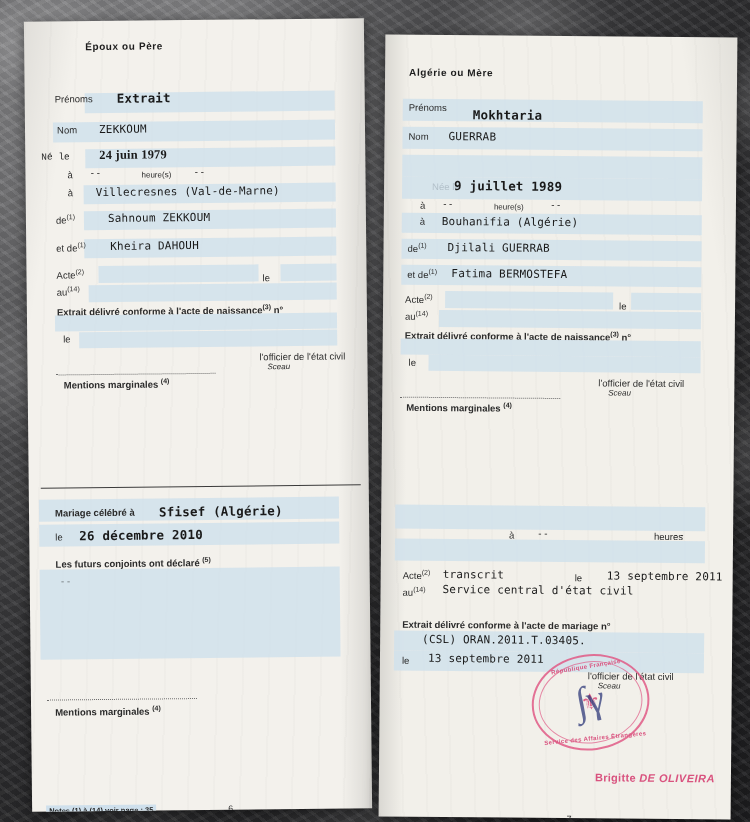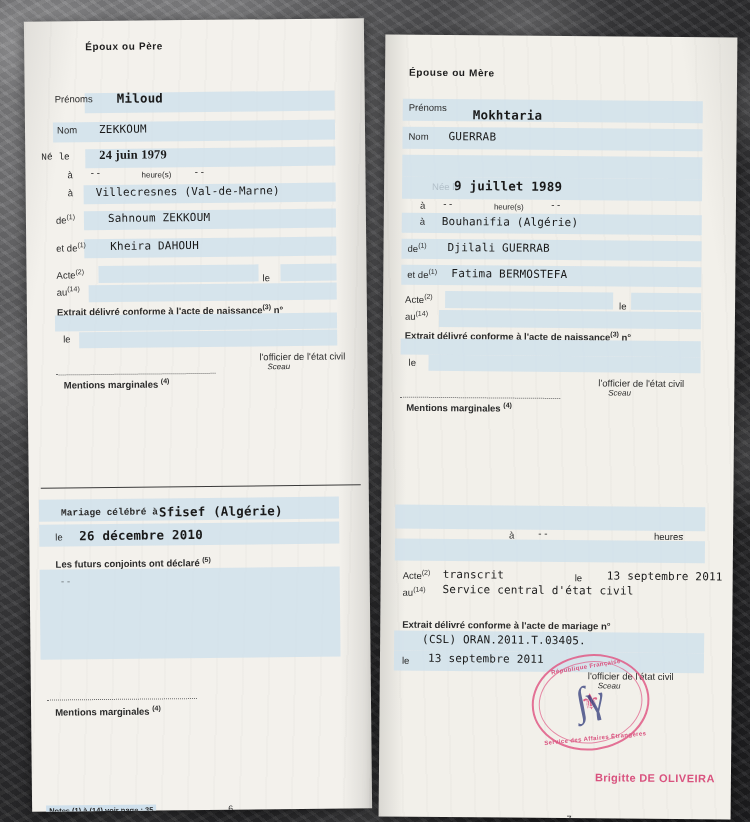--- a/index.html
+++ b/index.html
@@ -190,36 +190,36 @@
   }
   .signature {
     position: absolute;
     left: 216px;
     top: 735px;
     font-size: 11px;
     color: #d9537f;
     font-weight: bold;
     letter-spacing: 0.3px;
   }
-  .signature .last { letter-spacing: 0.5px; }
+  .signature .last { letter-spacing: 0.5px; font-style: italic; }
 </style>
 </head>
 <body>
 
 <div id="scene">
   <div class="foil"></div>
 
   <div class="page page-left">
     <div class="sheet-inner">
 
       <div class="hdr" style="left:26px; top:20px;padding-left:35px;">Époux ou Père</div>
 
       <div class="fill" style="left:60px; top:72px; width:250px; height:20px;"></div>
       <div class="lbl" style="left:30px; top:72px;">Prénoms</div>
-      <div class="typed big" style="left:92px; top:70px;">Miloud</div>
+      <div class="typed big" style="left:92px; top:70px;">Extrait</div>
 
       <div class="fill" style="left:28px; top:101px; width:282px; height:20px;"></div>
       <div class="lbl" style="left:32px; top:103px;">Nom</div>
       <div class="typed" style="left:74px; top:102px;">ZEKKOUM</div>
 
       <div class="fill" style="left:60px; top:128px; width:250px; height:19px;"></div>
       <div class="lbl" style="left:16px; top:130px;font-family:Liberation Mono, monospace;">Né le</div>
       <div class="typed big" style="left:74px; top:127px;font-family:Liberation Serif, serif;">24 juin 1979</div>
 
       <div class="lbl" style="left:42px; top:148px;">à</div>
@@ -254,21 +254,21 @@
 
       <div class="lbl" style="left:232px; top:332px;">l'officier de l'état civil</div>
       <div class="lbl sm" style="left:240px; top:343px; font-style:italic;">Sceau</div>
 
       <div class="dots" style="left:28px; top:353px; width:160px;"></div>
       <div class="lbl b" style="left:36px; top:357px;"><span>Mentions marginales</span> <span class="sup">(4)</span></div>
 
       <div class="rule" style="left:12px; top:466px; width:320px;"></div>
 
       <div class="fill" style="left:10px; top:478px; width:300px; height:22px;"></div>
-      <div class="lbl b" style="left:32px; top:486px;font-family:Liberation Mono, monospace;">Mariage célébré à</div>
+      <div class="lbl b" style="left:26px; top:486px;">Mariage célébré à</div>
       <div class="typed big" style="left:130px; top:484px;">Sfisef (Algérie)</div>
 
       <div class="fill" style="left:10px; top:503px; width:300px; height:22px;"></div>
       <div class="lbl" style="left:26px; top:510px;">le</div>
       <div class="typed big" style="left:50px; top:507px;">26 décembre 2010</div>
 
       <div class="lbl b" style="left:26px; top:536px;"><span>Les futurs conjoints ont déclaré</span> <span class="sup">(5)</span></div>
       <div class="fill" style="left:10px; top:548px; width:300px; height:90px;"></div>
       <div class="typed sm" style="left:30px; top:554px; opacity:0.6;">--</div>
 
@@ -276,21 +276,21 @@
       <div class="lbl b" style="left:24px; top:684px;"><span>Mentions marginales</span> <span class="sup">(4)</span></div>
 
       <div class="notes" style="left:14px; top:784px;">Notes (1) à (14) voir page : 35</div>
       <div class="pagenum" style="left:196px; top:784px;">6</div>
     </div>
   </div>
 
   <div class="page page-right">
     <div class="sheet-inner">
 
-      <div class="hdr" style="left:24px; top:32px;">Épouse ou Mère</div>
+      <div class="hdr" style="left:24px; top:32px;">Algérie ou Mère</div>
 
       <div class="fill" style="left:18px; top:64px; width:300px; height:22px;"></div>
       <div class="lbl" style="left:24px; top:67px;">Prénoms</div>
       <div class="typed big" style="left:80px; top:72px;padding-left:8px;">Mokhtaria</div>
 
       <div class="fill" style="left:18px; top:92px; width:300px; height:22px;"></div>
       <div class="lbl" style="left:24px; top:96px;">Nom</div>
       <div class="typed" style="left:64px; top:95px;">GUERRAB</div>
 
       <div class="fill" style="left:18px; top:120px; width:300px; height:22px;"></div>

